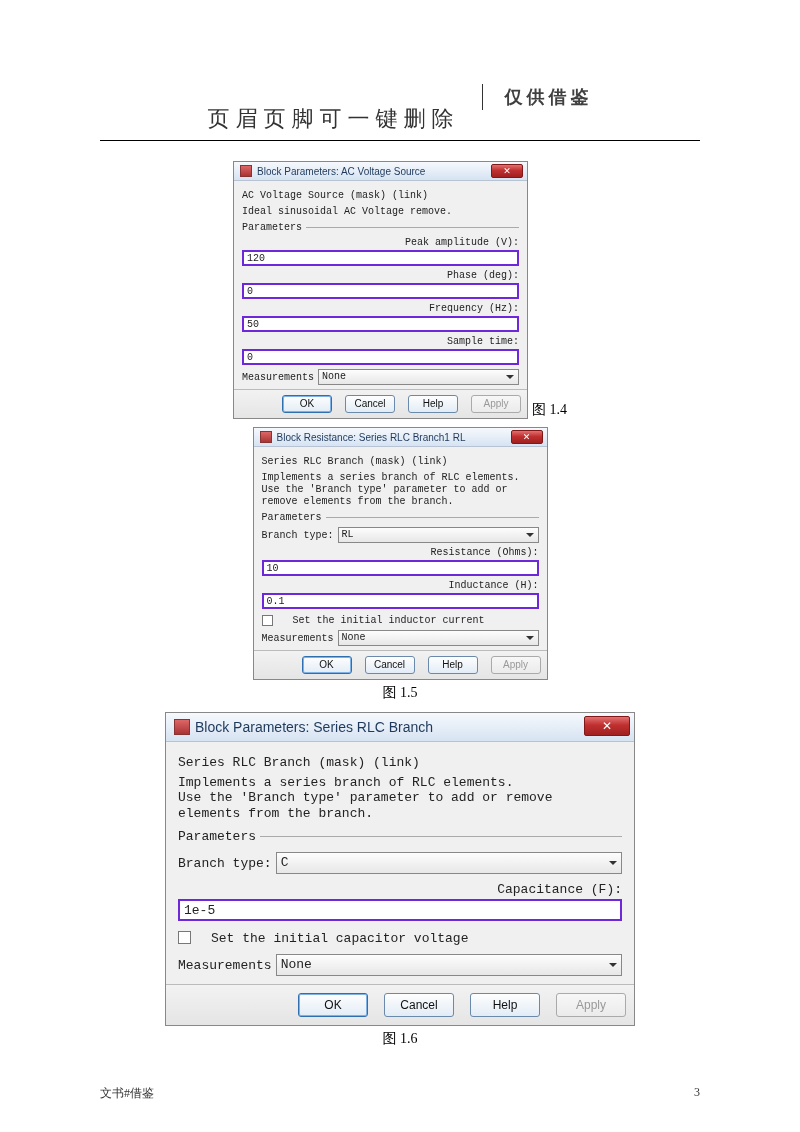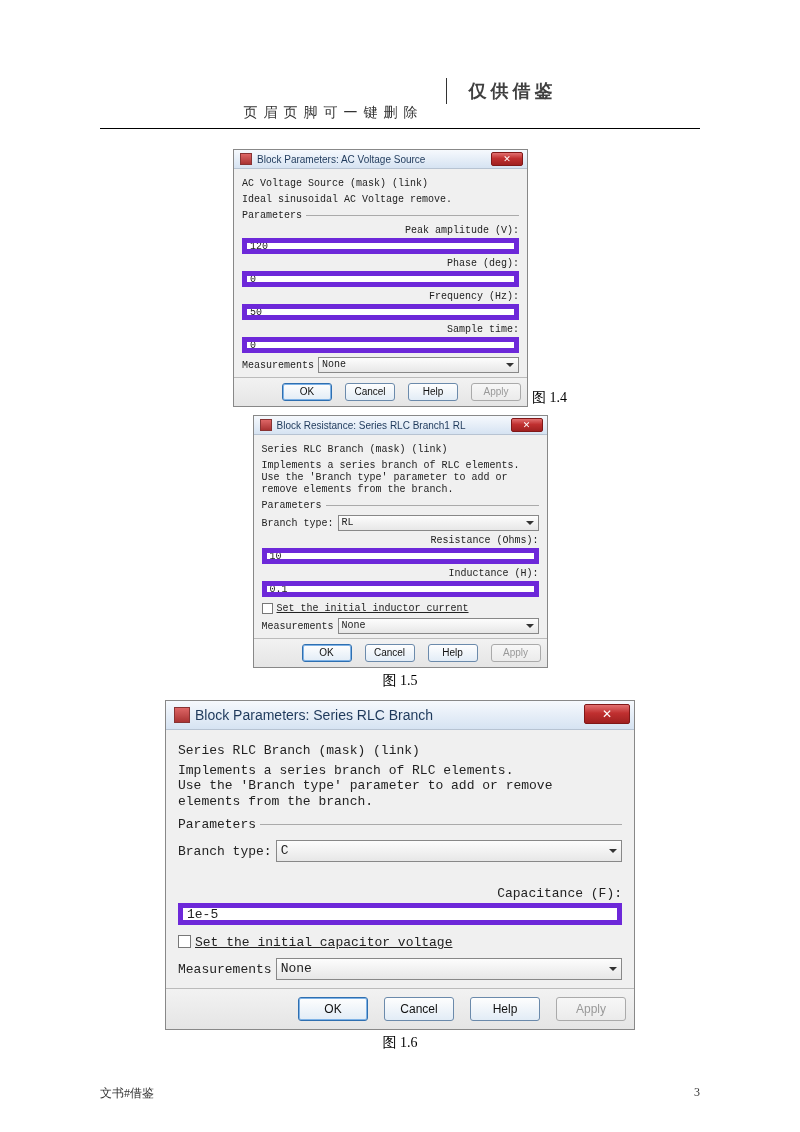--- a/index.html
+++ b/index.html
@@ -16,21 +16,21 @@
   }
   .header-row {
     display: flex;
     align-items: center;
     justify-content: center;
     gap: 8px;
     margin-bottom: 6px;
   }
   .header-left {
     font-family: "SimSun", serif;
-    font-size: 14px;
+    font-size: 22px;
     letter-spacing: 6px;
     color: #333;
     padding-right: 14px;
     margin-top: 44px;
   }
   .header-divider {
     width: 1px;
     height: 26px;
     background: #333;
   }
@@ -103,38 +103,38 @@
   .dlg.large .body { padding: 10px 12px 8px 12px; }
   .section-line {
     display:flex; align-items:center; margin-top:4px; margin-bottom:2px;
   }
   .section-line .lbl { white-space:nowrap; }
   .section-line .rule { flex:1; border-top:1px solid #aaa; margin-left:4px; height:0; }
   .desc { margin: 3px 0 4px 0; line-height:1.2; }
   .field-lbl { margin-top:4px;text-align:right; }
   .input {
     width: 100%; height: 16px;
-    background:#fff; border:5px solid #6d28d9;
+    background:#fff; border:2px solid #6d28d9;
     padding: 1px 3px; font: inherit; color:#222;
     display:block; margin-top:2px;
   }
   .dlg.large .input { height:22px; padding:2px 4px; }
   .select-row { display:flex; align-items:center; gap:4px; margin-top:4px; }
   .select {
     flex:1; height:16px; background:linear-gradient(#fdfdfd,#e7e7e7);
     border:1px solid #888; position:relative; padding:1px 3px;
     font: inherit; color:#222;
   }
   .dlg.large .select { height:22px; padding:2px 4px; }
   .select::after {
     content:""; position:absolute; right:4px; top:50%;
     width:0;height:0;border-left:4px solid transparent;border-right:4px solid transparent;
     border-top:4px solid #333; transform:translateY(-50%);
   }
-  .chk-row { display:flex; align-items:flex-start; gap:4px; margin-top:6px;text-decoration:underline; }
+  .chk-row { display:flex; align-items:flex-start; gap:20px; margin-top:6px; }
   .chk { width:11px; height:11px; border:1px solid #777; background:#fff; display:inline-block; }
   .dlg.large .chk { width:13px; height:13px; }
   .btn-row {
     border-top:1px solid #bbb;
     background: linear-gradient(#f2f2f2,#e5e5e5);
     padding:5px 6px; display:flex; justify-content:flex-end; gap:5px;
   }
   .dlg.large .btn-row { padding:8px; gap:8px; }
   .btn {
     min-width:50px; height:18px;
@@ -256,21 +256,21 @@
         <div class="desc" style="white-space:pre-line">Implements a series branch of RLC elements.
 Use the 'Branch type' parameter to add or remove elements from the branch.</div>
         <div class="section-line" style="margin-top:8px">
             <span class="lbl">Parameters</span>
             <span class="rule"></span>
           </div>
         <div class="select-row" style="margin-top:8px">
           <span>Branch type:</span>
           <div class="select"><span>C</span></div>
         </div>
-        <div class="field-lbl" style="margin-top:24px">Capacitance (F):</div>
+        <div class="field-lbl" style="margin-top:8px">Capacitance (F):</div>
         <input class="input" value="1e-5" style="">
         <div class="chk-row" style="margin-top:10px">
           <span class="chk"></span>
           <span>Set the initial capacitor voltage</span>
         </div>
         <div class="select-row" style="margin-top:8px">
           <span>Measurements</span>
           <div class="select"><span>None</span></div>
         </div>
       </div>

